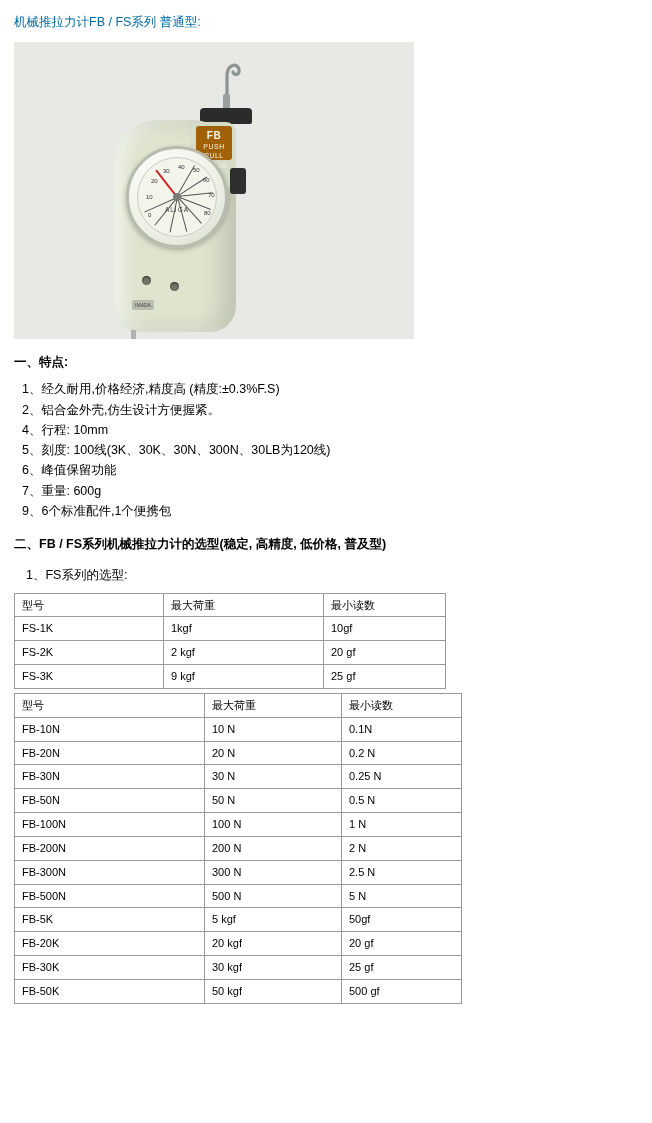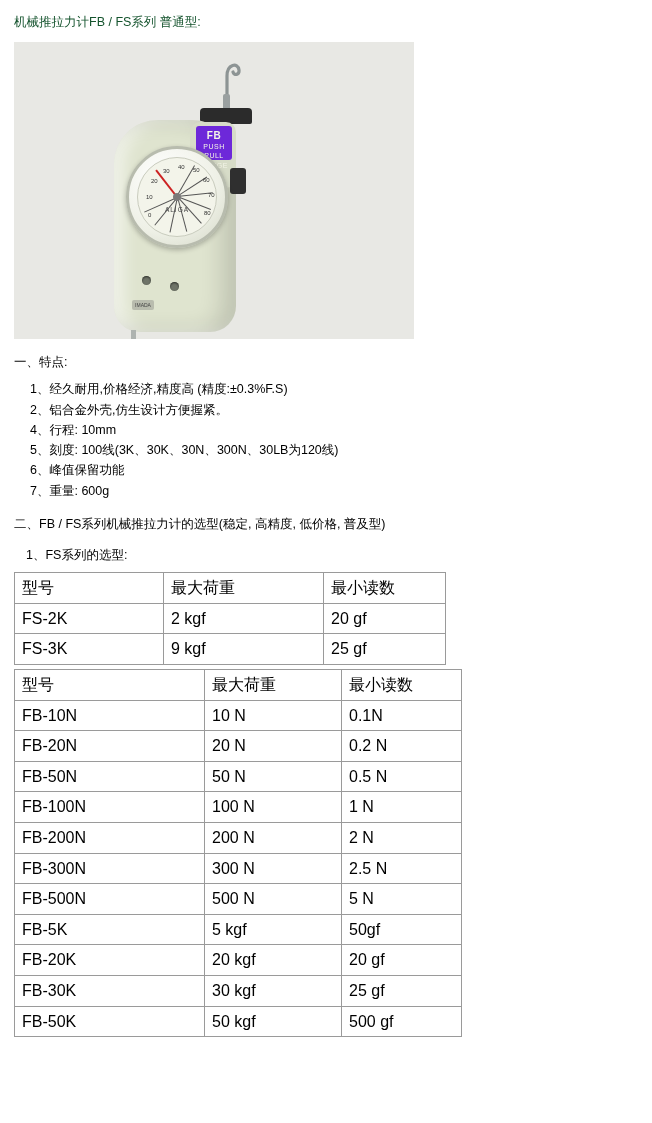--- a/index.html
+++ b/index.html
@@ -14,21 +14,21 @@
     font-size: 12.5px;
     color: #000000;
   }
   .page {
     padding: 12px 14px 8px 14px;
     box-sizing: border-box;
     width: 652px;
   }
   .title {
     font-size: 12.5px;
-    color: #14532d;
+    color: #0369a1;
     margin: 2px 0 10px 0;
     line-height: 1.4;
   }
   .product-image {
     width: 400px;
     height: 297px;
     background: #e8e8e4;
     position: relative;
     overflow: hidden;
     margin-bottom: 14px;
@@ -77,21 +77,21 @@
     height: 66px;
     background: #d7dcc8;
     border-radius: 10px;
   }
   .dev-label {
     position: absolute;
     left: 182px;
     top: 84px;
     width: 36px;
     height: 34px;
-    background: #6d28d9;
+    background: #a16207;
     border-radius: 3px;
     color: #f4f4e8;
     font-size: 7px;
     text-align: center;
     line-height: 1.35;
     padding-top: 3px;
     box-sizing: border-box;
     letter-spacing: 0.5px;
   }
   .dev-label b { font-size: 10px; display:block; }
@@ -195,45 +195,45 @@
     position: absolute;
     left: 117px;
     top: 288px;
     width: 5px;
     height: 18px;
     background: #aeb3b0;
   }
 
   h2.sec {
     font-size: 12.5px;
-    font-weight: normal;
+    font-weight: bold;
     margin: 6px 0 8px 0;
     line-height: 1.5;
   }
   .feature-list {
-    margin: 0 0 14px 16px;
+    margin: 0 0 14px 8px;
     padding: 0;
     list-style: none;
   }
   .feature-list li {
     line-height: 1.62;
     font-size: 12.5px;
   }
   .sub-head {
     font-size: 12.5px;
     margin: 12px 0 8px 12px;
     line-height: 1.5;
   }
   table.spec {
     border-collapse: collapse;
     margin-bottom: 4px;
   }
   table.spec td, table.spec th {
     border: 1px solid #9a9a9a;
-    font-size: 16px;
+    font-size: 11px;
     font-weight: normal;
     text-align: left;
     padding: 4px 7px;
     line-height: 1.35;
     vertical-align: middle;
   }
   table.fs { width: 432px; }
   table.fs td:nth-child(1), table.fs th:nth-child(1) { width: 134px; }
   table.fs td:nth-child(2), table.fs th:nth-child(2) { width: 145px; }
   table.fb { width: 448px; }
@@ -296,35 +296,41 @@
   </div>
 
   <h2 class="sec">一、特点:</h2>
   <ul class="feature-list">
     <li>1、经久耐用,价格经济,精度高 (精度:±0.3%F.S)</li>
     <li>2、铝合金外壳,仿生设计方便握紧。</li>
     <li>4、行程: 10mm</li>
     <li>5、刻度: 100线(3K、30K、30N、300N、30LB为120线)</li>
     <li>6、峰值保留功能</li>
     <li>7、重量: 600g</li>
+    <li>9、6个标准配件,1个便携包</li>
   </ul>
 
   <h2 class="sec">二、FB / FS系列机械推拉力计的选型(稳定, 高精度, 低价格, 普及型)</h2>
 
   <div class="sub-head">1、FS系列的选型:</div>
   <table class="spec fs">
     <thead>
       <tr>
         <th>型号</th>
         <th>最大荷重</th>
         <th>最小读数</th>
       </tr>
     </thead>
     <tbody>
       <tr>
+        <td>FS-1K</td>
+        <td>1kgf</td>
+        <td>10gf</td>
+      </tr>
+      <tr>
         <td>FS-2K</td>
         <td>2 kgf</td>
         <td>20 gf</td>
       </tr>
       <tr>
         <td>FS-3K</td>
         <td>9 kgf</td>
         <td>25 gf</td>
       </tr>
     </tbody>
@@ -343,20 +349,25 @@
         <td>FB-10N</td>
         <td>10 N</td>
         <td>0.1N</td>
       </tr>
       <tr>
         <td>FB-20N</td>
         <td>20 N</td>
         <td>0.2 N</td>
       </tr>
       <tr>
+        <td>FB-30N</td>
+        <td>30 N</td>
+        <td>0.25 N</td>
+      </tr>
+      <tr>
         <td>FB-50N</td>
         <td>50 N</td>
         <td>0.5 N</td>
       </tr>
       <tr>
         <td>FB-100N</td>
         <td>100 N</td>
         <td>1 N</td>
       </tr>
       <tr>

